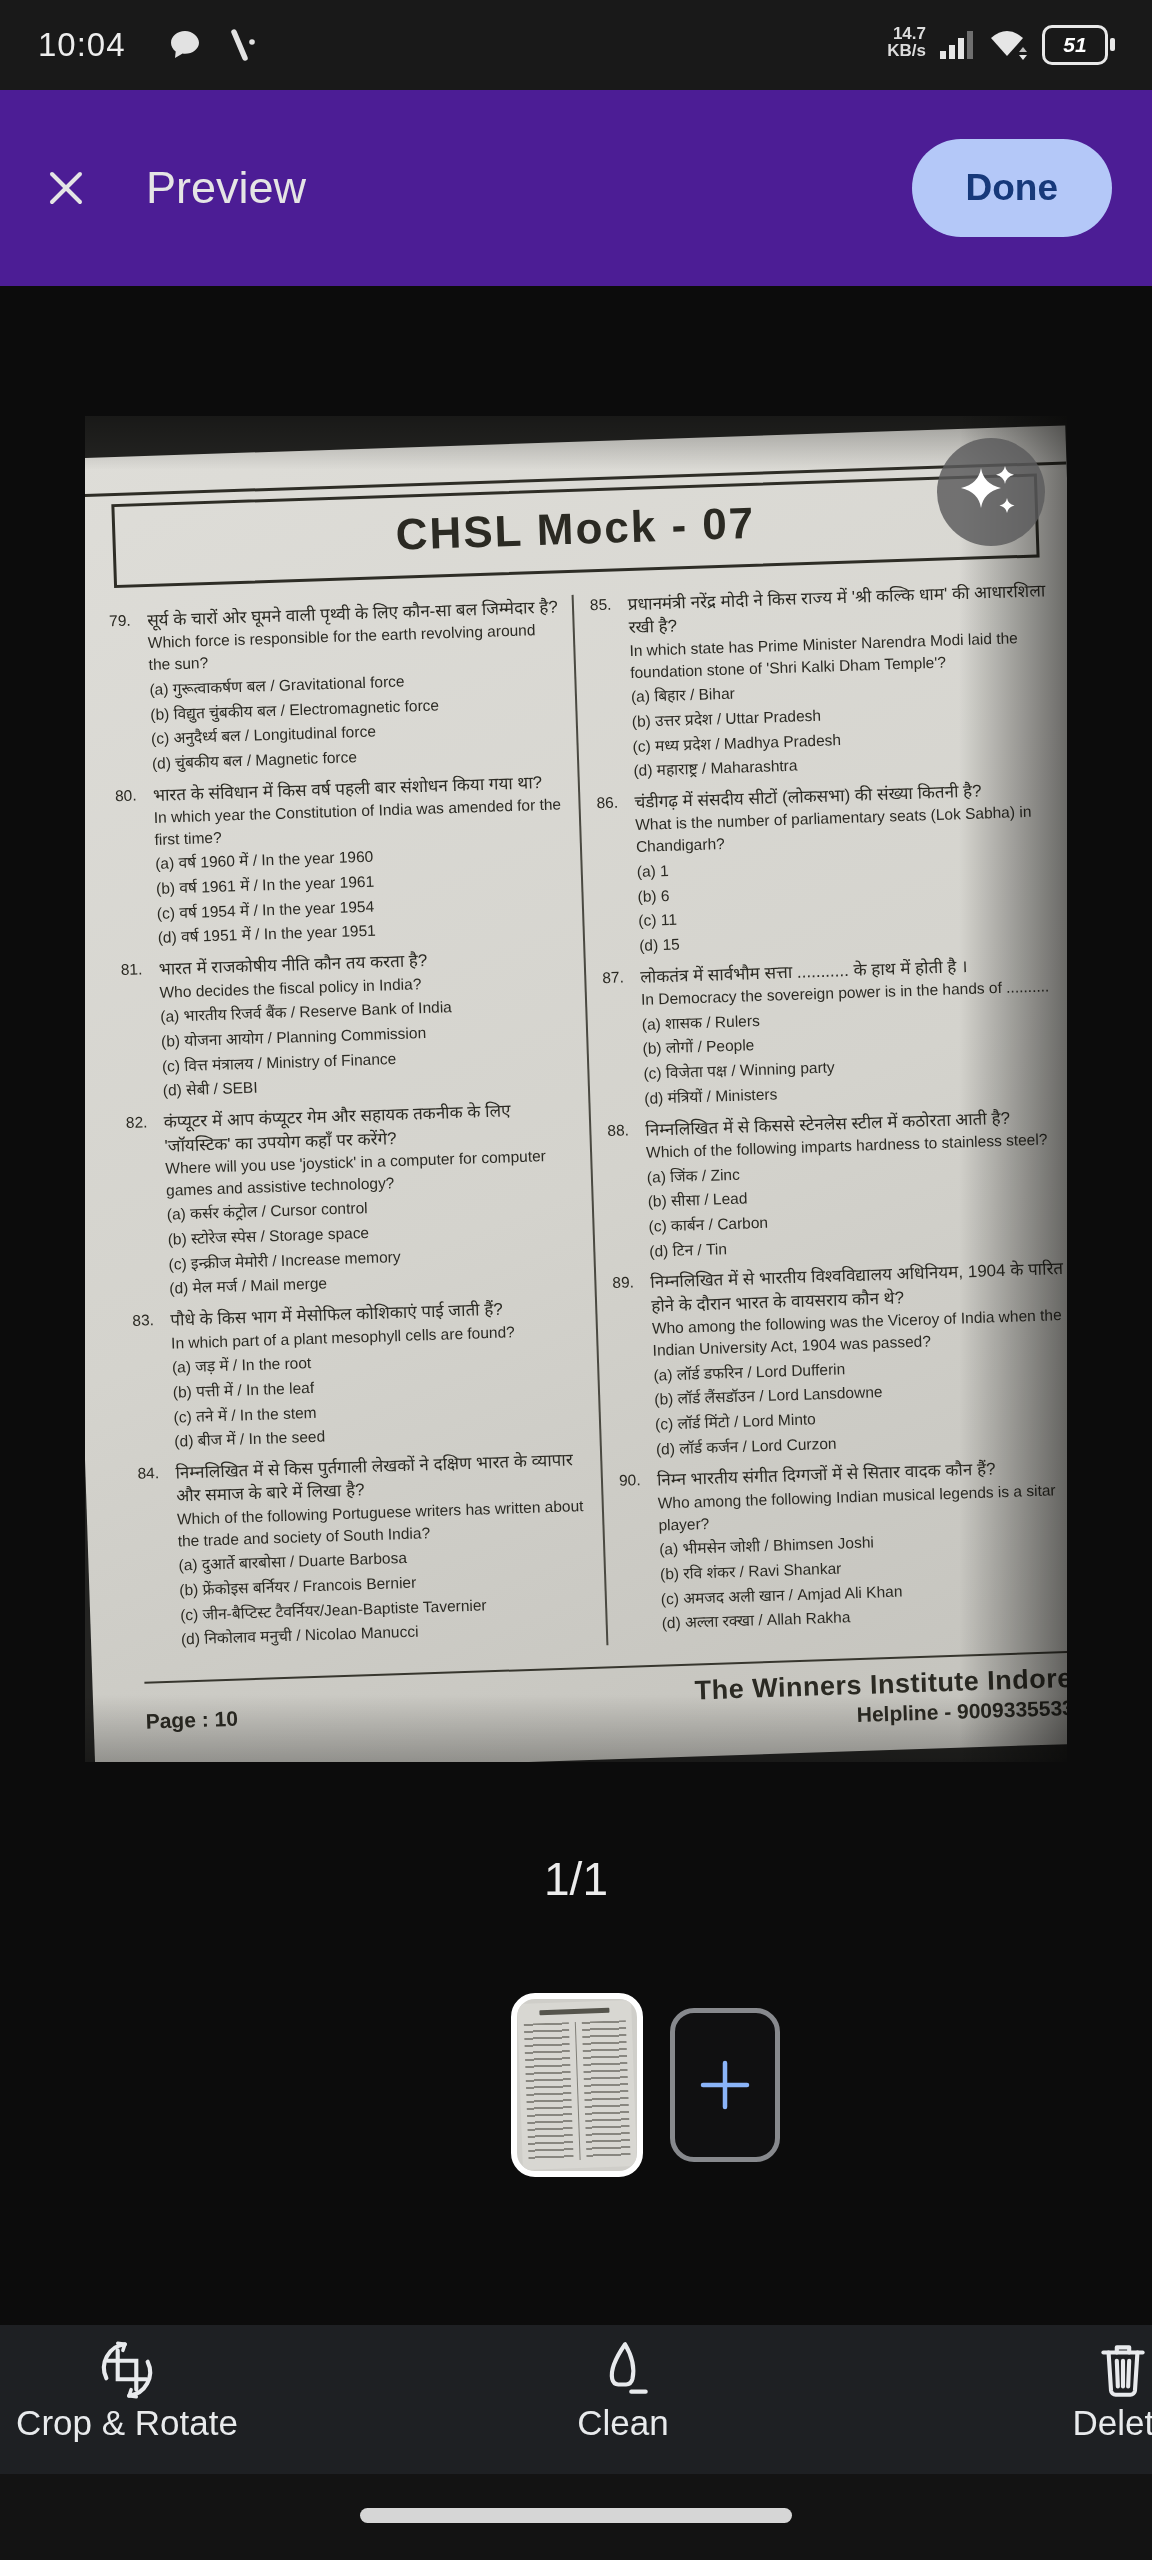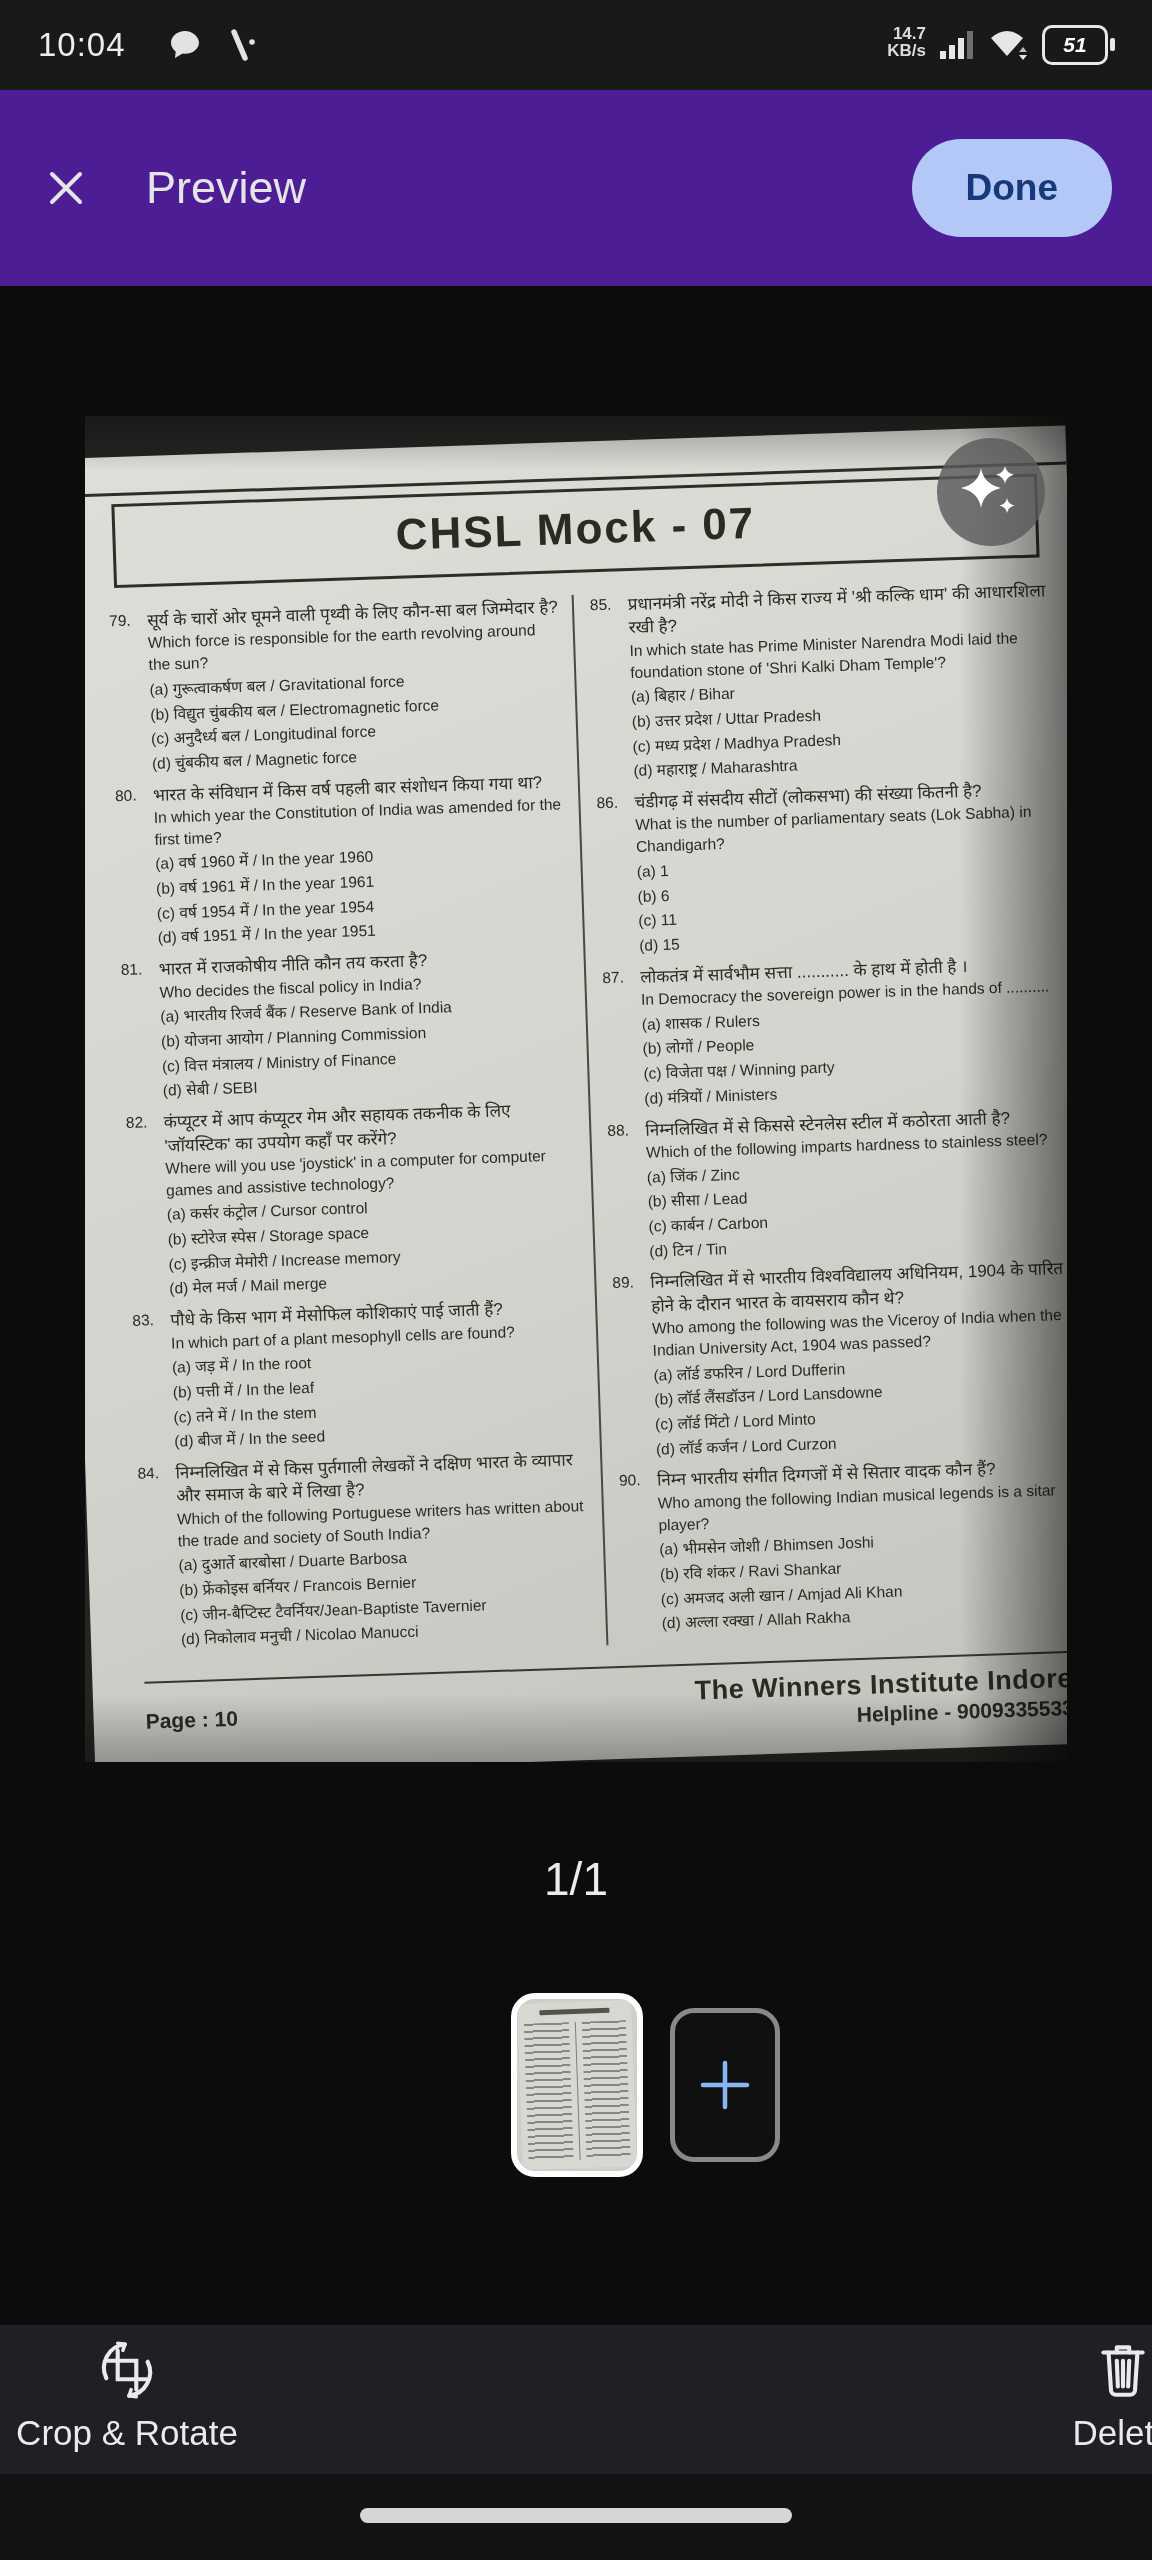--- a/index.html
+++ b/index.html
@@ -68,21 +68,21 @@
   .thumb-cols{position:absolute;left:6px;right:6px;top:20px;bottom:8px;display:flex;gap:6px;}
   .thumb-col{flex:1;background:repeating-linear-gradient(180deg,rgba(70,68,60,.55) 0 2px,rgba(0,0,0,0) 2px 7px);}
   .thumb-divider{width:1px;background:rgba(70,68,60,.6);}
   .add-page{position:absolute;left:670px;top:2008px;width:110px;height:154px;border:5px solid #87898d;
             border-radius:24px;box-sizing:border-box;background:#101011;display:flex;
             align-items:center;justify-content:center;cursor:pointer;}
 
   
   .toolbar{position:absolute;left:0;top:2325px;width:1152px;height:149px;background:#1e2023;overflow:hidden;}
   .tb-item{position:absolute;top:12px;width:250px;display:flex;flex-direction:column;align-items:center;
-           gap:10px;color:#e8eaec;cursor:pointer;}
+           color:#e8eaec;cursor:pointer;}
   .tb-label{font-size:35px;white-space:nowrap;}
   .nav-strip{position:absolute;left:0;top:2474px;width:1152px;height:86px;background:#131313;}
   .gesture{position:absolute;left:360px;top:34px;width:432px;height:15px;border-radius:8px;background:#d6d6d6;cursor:pointer;}
 
   svg{display:block;}
 </style>
 </head>
 <body>
 
 <div class="screen">
@@ -337,20 +337,29 @@
           <path d="M12 40 A 23 23 0 0 1 30 7"></path>
             <path d="M30 7 l-7 -1 m7 1 l-2 6" stroke-width="3.4"></path>
           <path d="M52 24 A 23 23 0 0 1 34 57"></path>
             <path d="M34 57 l7 1 m-7 -1 l2 -6" stroke-width="3.4"></path>
         </svg>
       </span>
       <span class="tb-label">Crop &amp; Rotate</span>
     </div>
 
 
+    <div class="tb-item" style="left:498px;">
+      <span>
+        <svg width="66" height="66" viewBox="0 0 64 64" fill="none" stroke="#e8eaed" stroke-width="4" stroke-linecap="round" stroke-linejoin="round">
+          <path d="M34 7 C25 20 19.5 31 21.5 40.5 c.7 3 2.6 5.5 6 5.5 h7.5 c3.4 0 5.4 -2.3 6.2 -5.5 C43.5 30 40.5 18 34 7 Z"></path>
+          <line x1="40" y1="53" x2="54" y2="53"></line>
+        </svg>
+      </span>
+      <span class="tb-label">Clean</span>
+    </div>
 
 
     <div class="tb-item" style="left:998px;">
       <span>
         <svg width="66" height="66" viewBox="0 0 64 64" fill="none" stroke="#e8eaed" stroke-width="4" stroke-linecap="round" stroke-linejoin="round">
           <line x1="13" y1="15" x2="51" y2="15"></line>
           <path d="M26 15 v-5 h12 v5"></path>
           <path d="M18 15 l2.4 37 a4.5 4.5 0 0 0 4.5 4 h14.2 a4.5 4.5 0 0 0 4.5 -4 L46 15"></path>
           <line x1="26" y1="23" x2="27" y2="48"></line>
           <line x1="32" y1="23" x2="32" y2="48"></line>

